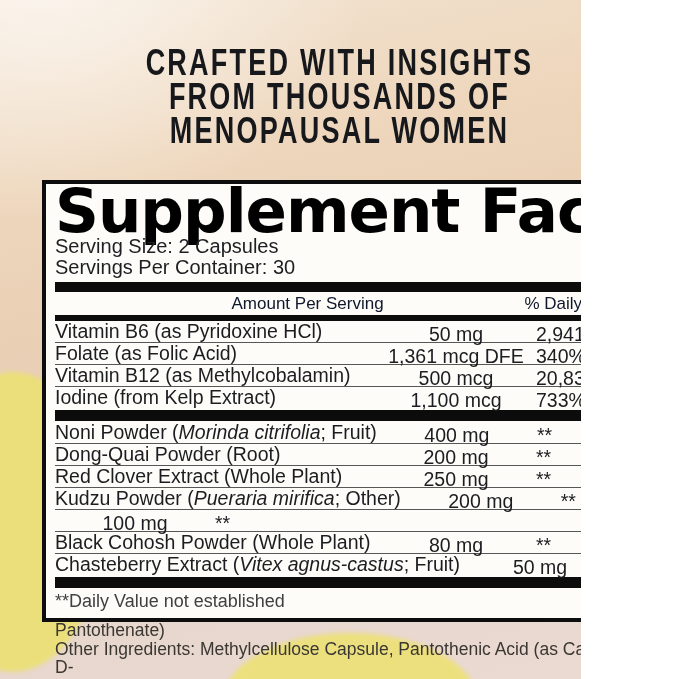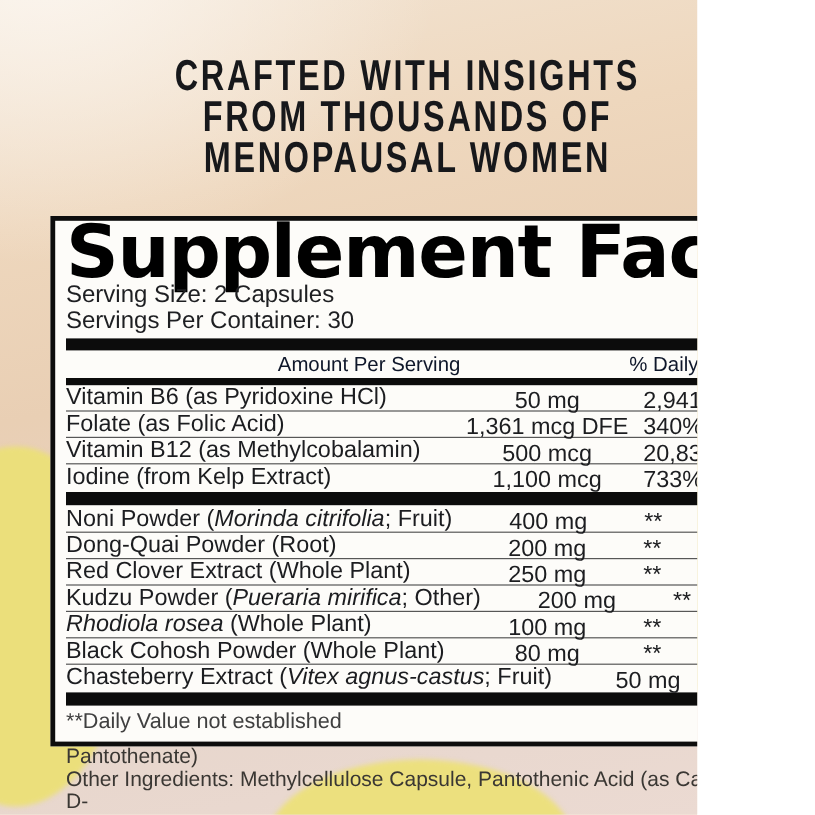--- a/index.html
+++ b/index.html
@@ -127,21 +127,20 @@
         <span class="rn"><span>Red Clover Extract (Whole Plant)</span><i></i><span></span></span>
         <span class="ra">250 mg</span>
         <span class="rd">**</span>
       </div>
       <div class="row">
         <span class="rn"><span>Kudzu Powder (</span><i>Pueraria mirifica</i><span>; Other)</span></span>
         <span class="ra">200 mg</span>
         <span class="rd">**</span>
       </div>
       <div class="row">
-        <span class="rn"><span></span><i>Rhodiola rosea</i><span> (Whole Plant)</span></span>
         <span class="ra">100 mg</span>
         <span class="rd">**</span>
       </div>
       <div class="row">
         <span class="rn"><span>Black Cohosh Powder (Whole Plant)</span><i></i><span></span></span>
         <span class="ra">80 mg</span>
         <span class="rd">**</span>
       </div>
       <div class="row">
         <span class="rn"><span>Chasteberry Extract (</span><i>Vitex agnus-castus</i><span>; Fruit)</span></span>

